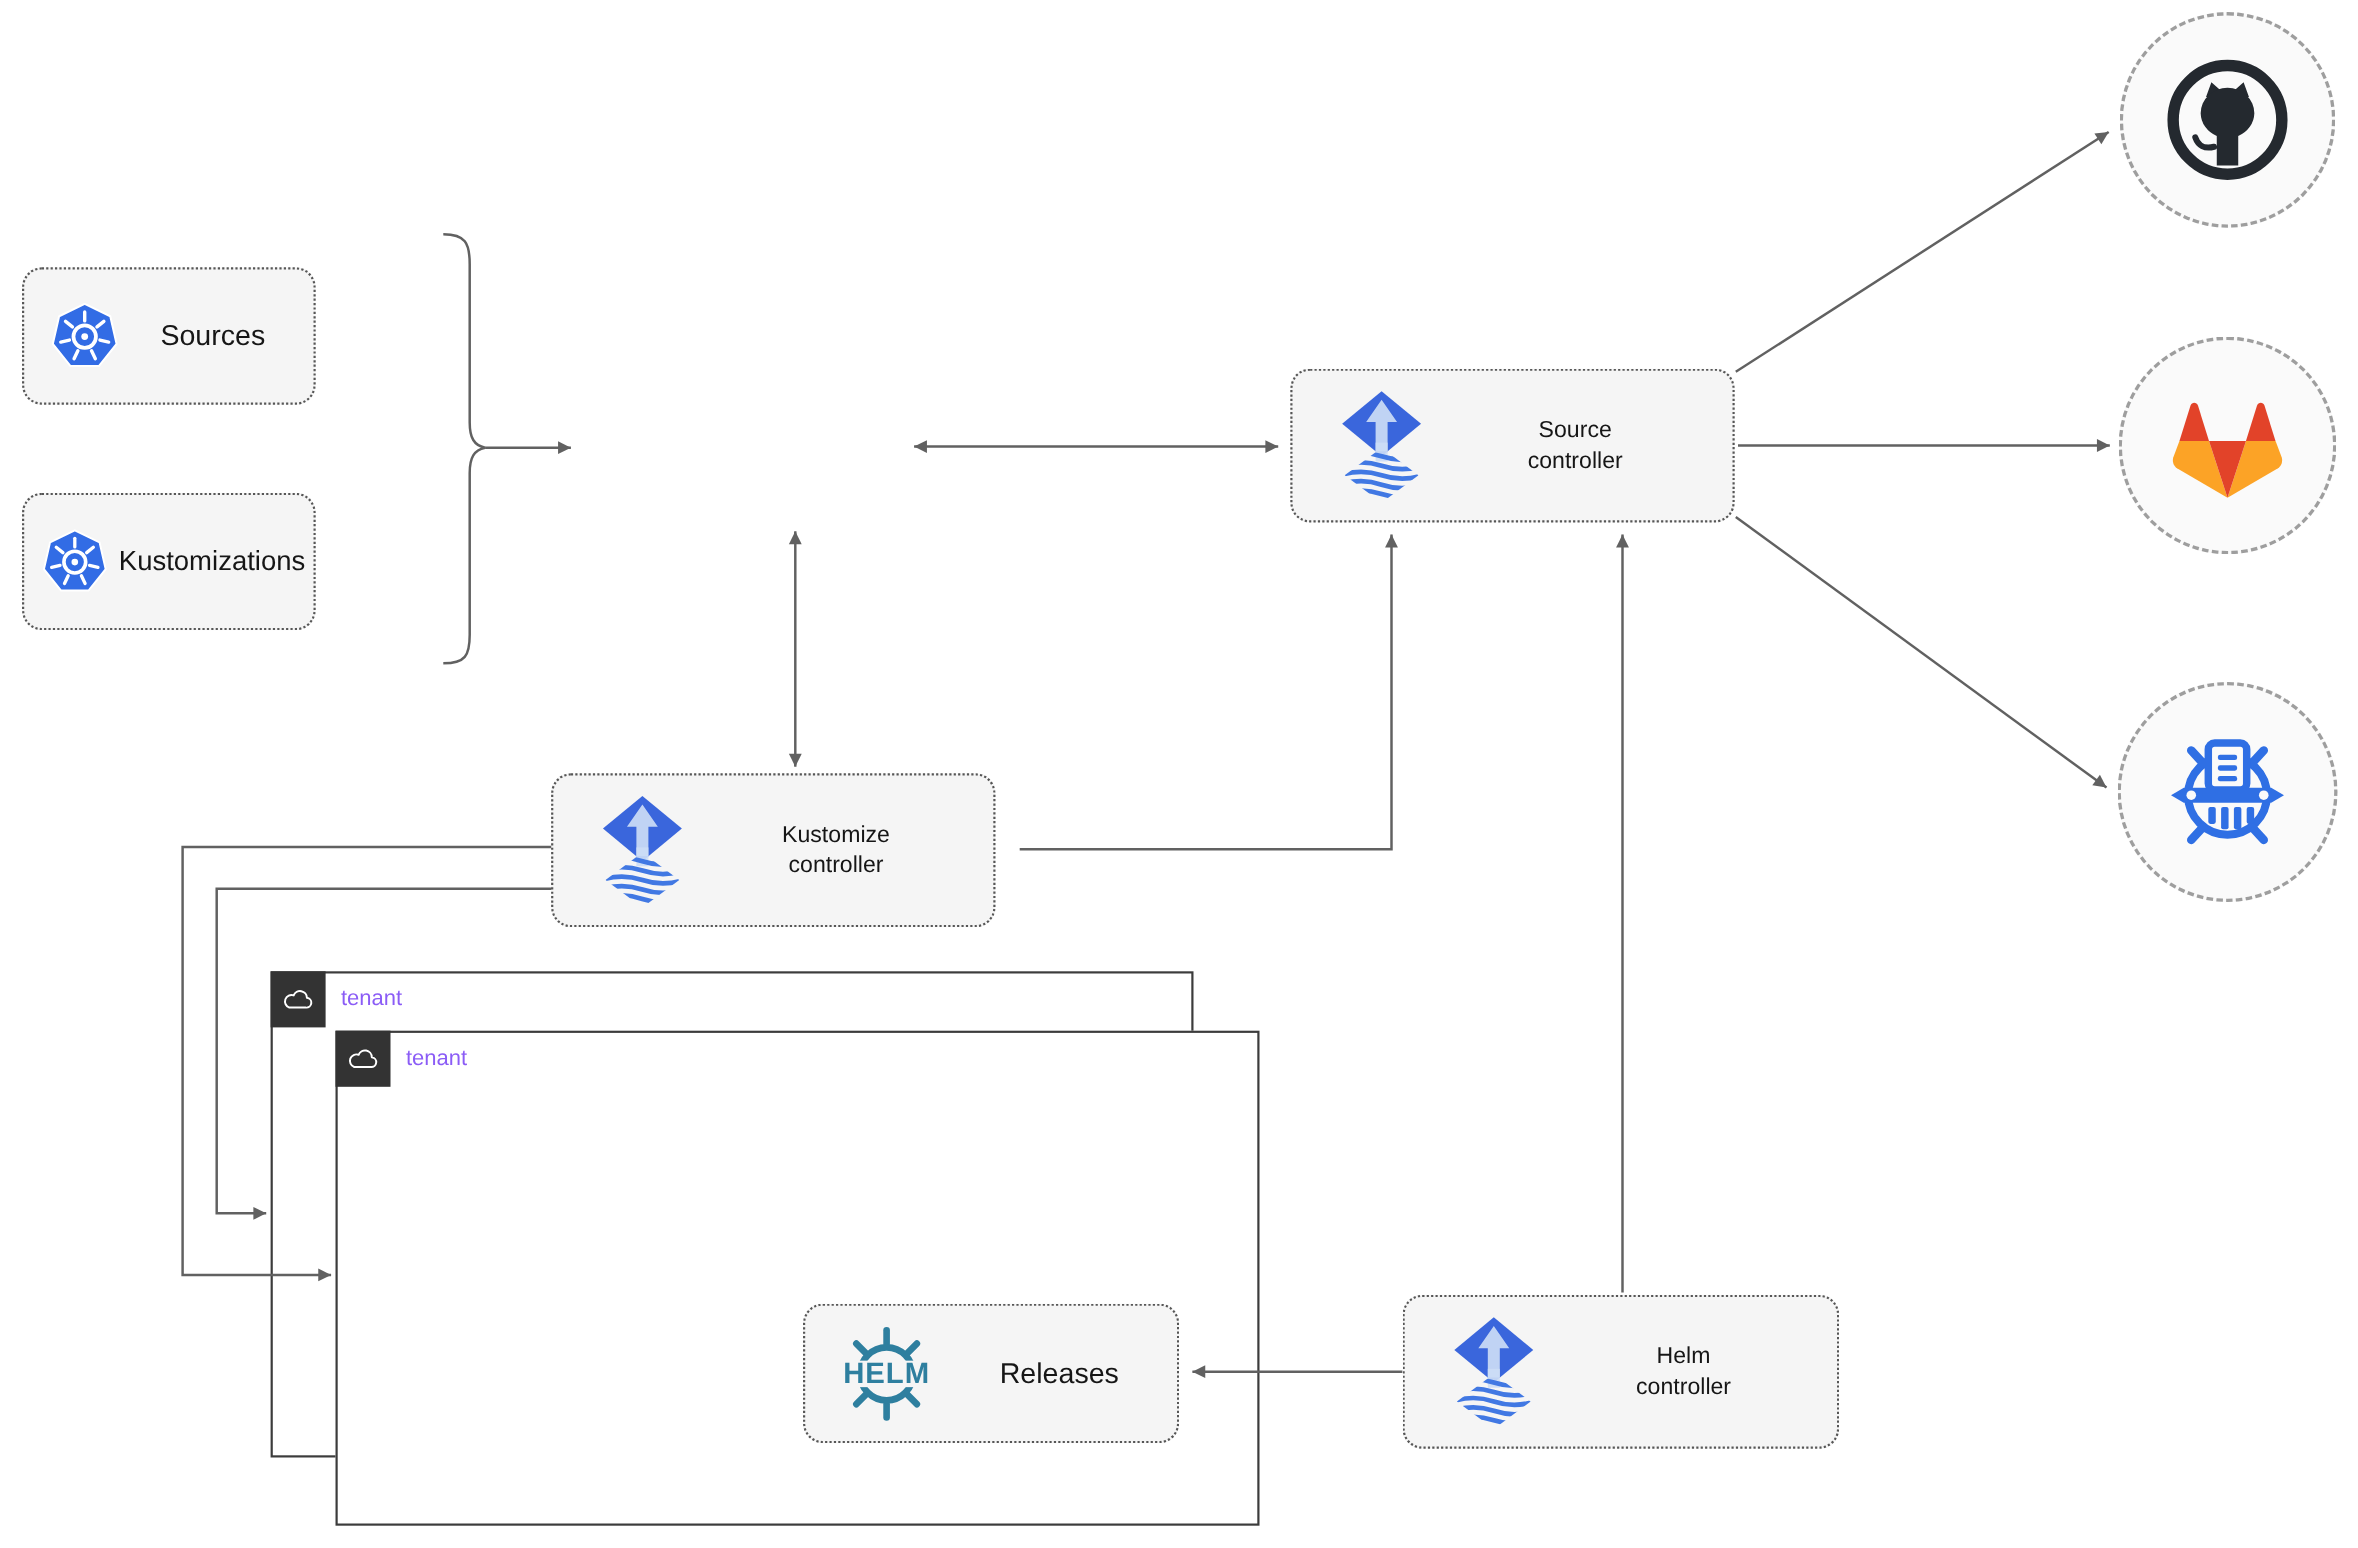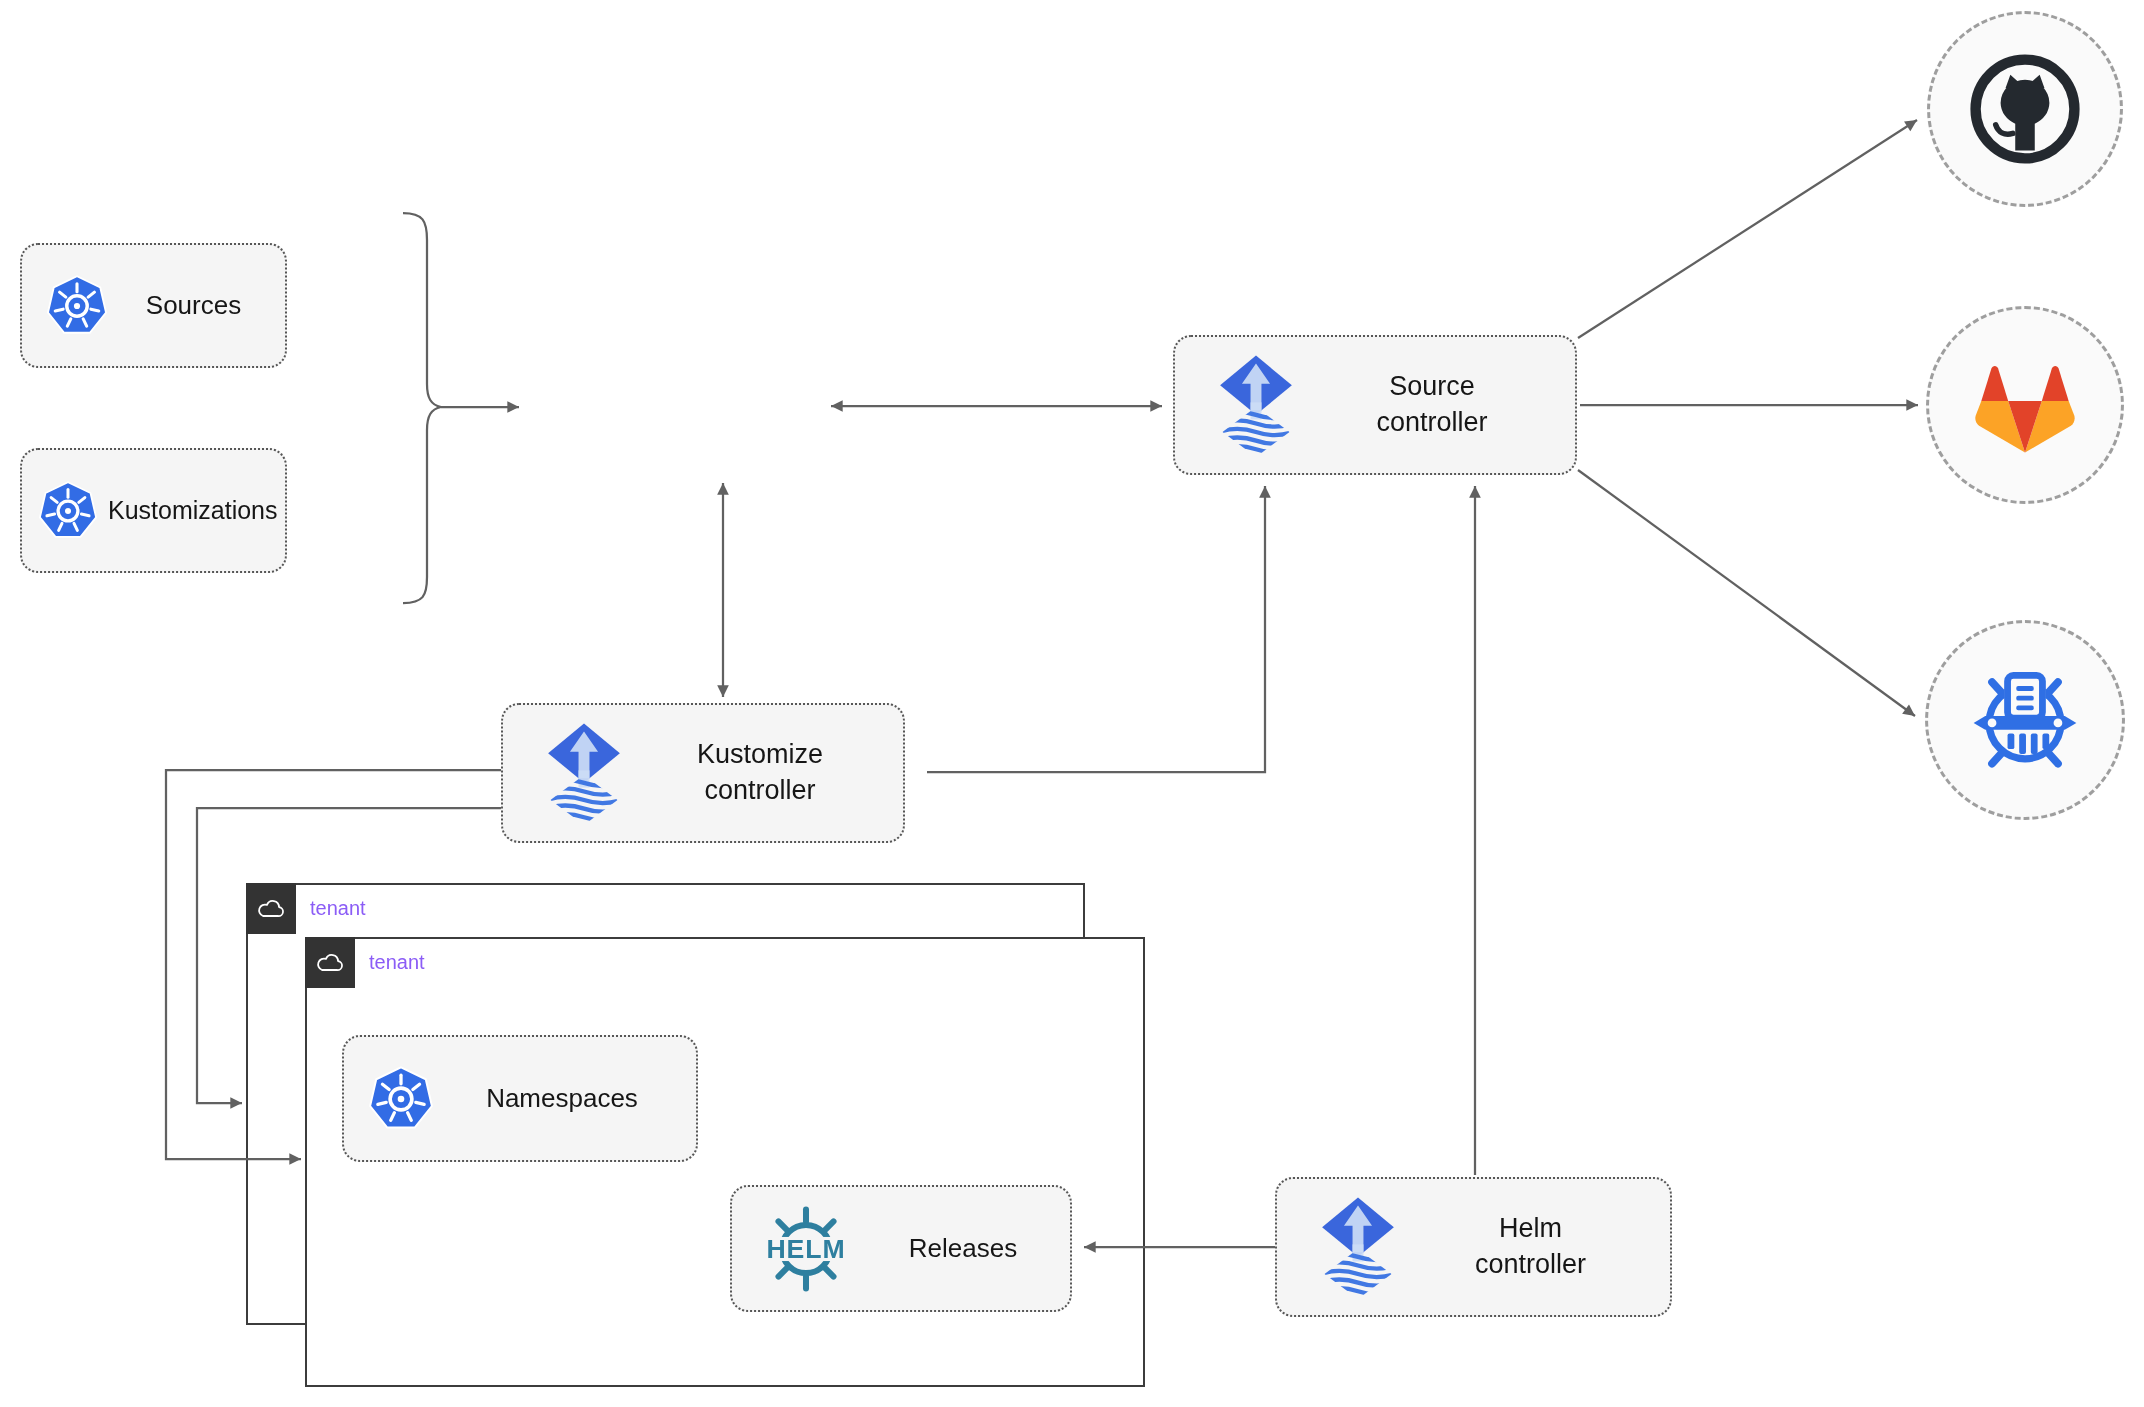--- a/index.html
+++ b/index.html
@@ -9,21 +9,21 @@
   
   .wires{position:absolute;left:0;top:0;pointer-events:none;}
   .wire{stroke:var(--wire_gray,#616161);stroke-width:2.25;fill:none;}
   .arrowhead{fill:var(--wire_gray,#616161);}
 
   
   .node{position:absolute;box-sizing:border-box;background:var(--node_fill,#f5f5f5);
         border:2.2px dotted var(--node_border,#565656);border-radius:18px;
         display:flex;align-items:center;gap:10px;padding-left:24px;}
   .node-label{flex:1;text-align:center;padding-right:16px;color:#161616;font-size:26px;}
-  .node-label.two-line{line-height:1.32;font-size:27px;}
+  .node-label.two-line{line-height:1.32;font-size:21px;}
   .node .icon{flex:0 0 auto;display:block;}
 
   
   .tenant{position:absolute;box-sizing:border-box;background:#ffffff;
           border:2.5px solid var(--tenant_border,#3c3c3c);}
   .tenant-head{position:absolute;left:-2.5px;top:-2.5px;width:50px;height:51px;
                background:var(--tenant_header_bg,#333333);
                display:flex;align-items:center;justify-content:center;}
   .tenant-name{position:absolute;left:62px;top:-2px;height:51px;display:flex;align-items:center;
                font-size:20px;color:#8b5cf6;}
@@ -160,26 +160,20 @@
   <div class="node" style="left:1275px;top:1177px;width:397px;height:140px;padding-left:42px;">
     <svg class="icon" width="78" height="103">
         <use href="#sym-flux"></use>
       </svg>
     <div class="node-label two-line">
       <div>Helm</div>
       <div>controller</div>
     </div>
   </div>
 
-  <div class="node" style="left:342px;top:1035px;width:356px;height:127px;">
-    <svg class="icon" width="66" height="66">
-        <use href="#sym-k8s"></use>
-      </svg>
-    <div class="node-label">Namespaces</div>
-  </div>
 
 
 
   <div class="node" style="left:730px;top:1185px;width:342px;height:127px;padding-left:18px;">
     <svg class="icon" width="112" height="86" viewBox="0 0 130 100">
       <g class="helm-stroke" stroke-width="7" stroke-linecap="round" fill="none">
         <line x1="65" y1="18" x2="65" y2="4"></line>
         <line x1="65" y1="82" x2="65" y2="96"></line>
         <line x1="87" y1="28" x2="97" y2="18"></line>
         <line x1="43" y1="28" x2="33" y2="18"></line>

